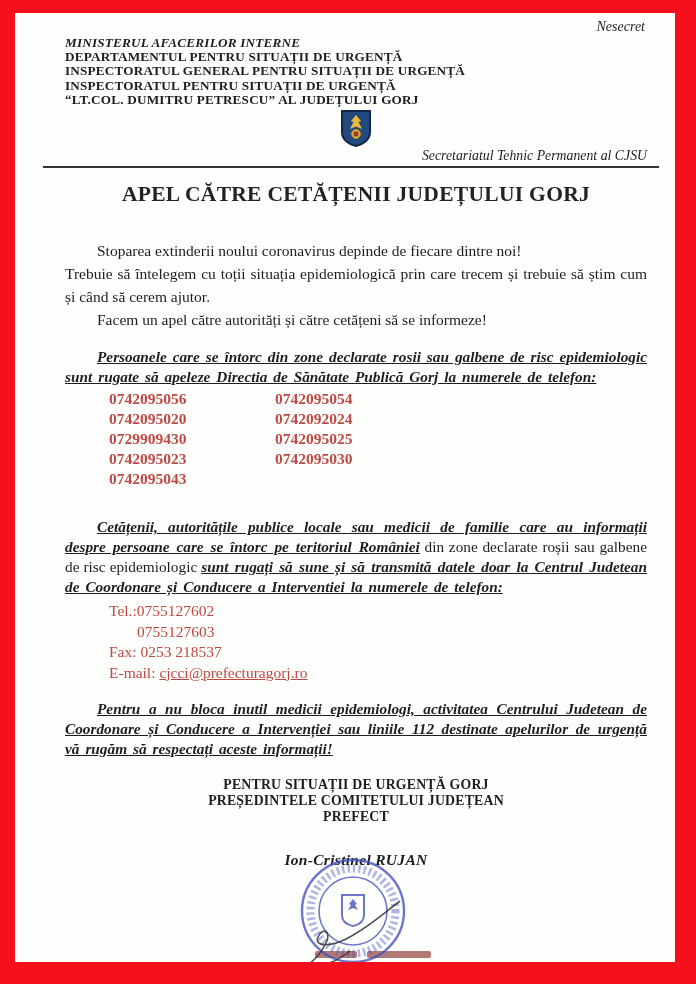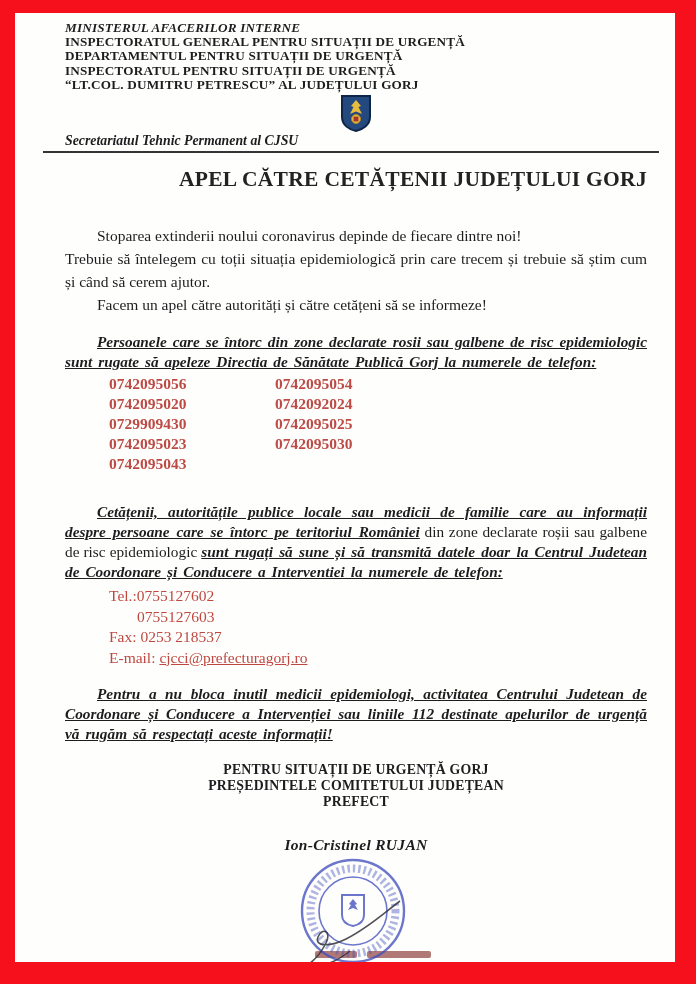--- a/index.html
+++ b/index.html
@@ -20,25 +20,25 @@
     padding:6px 28px 0 50px;
   }
 
   .nesecret { text-align:right; font-style:italic; font-size:14px; line-height:15px; padding-right:2px; }
 
   .letterhead { margin-top:2px; text-align:left; font-weight:bold; font-size:13.2px; line-height:14.2px; letter-spacing:.2px; }
   .letterhead .italic { font-style:italic; }
 
   .emblem-wrap { margin:2px 0 1px; height:38px; display:flex; justify-content:center; }
 
-  .secretariat { text-align:left; font-weight:bold; font-style:italic; font-size:13.8px; line-height:15px; }
+  .secretariat { text-align:right; font-weight:normal; font-style:italic; font-size:13.8px; line-height:15px; }
 
   .rule { border-bottom:2.5px solid #353538; margin:3px -12px 0 -22px; }
 
-  .title { margin-top:12px; text-align:right; font-weight:bold; font-size:21.5px; line-height:29px; letter-spacing:.3px; color:#222; }
+  .title { margin-top:12px; text-align:center; font-weight:bold; font-size:21.5px; line-height:29px; letter-spacing:.3px; color:#222; }
 
   .intro { font-size:15.5px; line-height:23px; text-align:justify; }
   .intro-group { margin-top:30px; }
   .indent { text-indent:32px; }
 
   .bpara { font-weight:bold; font-style:italic; font-size:15.3px; line-height:20px; text-align:justify; word-spacing:.14em; }
   .bpara .u { text-decoration:underline; }
   .bpara .plain { font-weight:normal; font-style:normal; text-decoration:none; word-spacing:normal; }
   .bpara .red { color:#c04a43; }
   .mt-bold1 { margin-top:16px; }
@@ -60,25 +60,26 @@
   .smudge { position:absolute; left:300px; top:938px; z-index:2; display:flex; gap:10px; opacity:.6; filter:blur(.6px); }
   .smudge i { display:block; height:7px; background:#7d211c; border-radius:2px; }
   .smudge i.a { width:42px; } .smudge i.b { width:64px; }
 </style>
 </head>
 <body>
 
 <div class="page">
   <div class="doc">
 
+    <div class="nesecret">Nesecret</div>
 
     <div class="letterhead">
       <div class="italic">MINISTERUL AFACERILOR INTERNE</div>
+      <div>DEPARTAMENTUL PENTRU SITUAȚII DE URGENȚĂ</div>
       <div>INSPECTORATUL GENERAL PENTRU SITUAȚII DE URGENȚĂ</div>
-      <div>DEPARTAMENTUL PENTRU SITUAȚII DE URGENȚĂ</div>
       <div>INSPECTORATUL PENTRU SITUAȚII DE URGENȚĂ</div>
       <div>“LT.COL. DUMITRU PETRESCU” AL JUDEȚULUI GORJ</div>
     </div>
 
     <div class="emblem-wrap">
       <svg width="32" height="38" viewBox="0 0 32 38">
         <path d="M2,2 h28 v21 c0,8 -7.5,12.5 -14,14 C9.5,36 2,31 2,23 Z" fill="#24497f" stroke="#0f2548" stroke-width="2"></path>
         <path d="M16,6 l5,6 -2.5,1 3.5,7 -6,-2.5 -6,2.5 3.5,-7 -2.5,-1 Z" fill="#e7bc3f"></path>
         <circle cx="16" cy="25" r="4.5" fill="#e7bc3f" stroke="#b3881f" stroke-width="1"></circle>
         <rect x="13.6" y="22.6" width="4.8" height="4.8" fill="#a33230"></rect>

